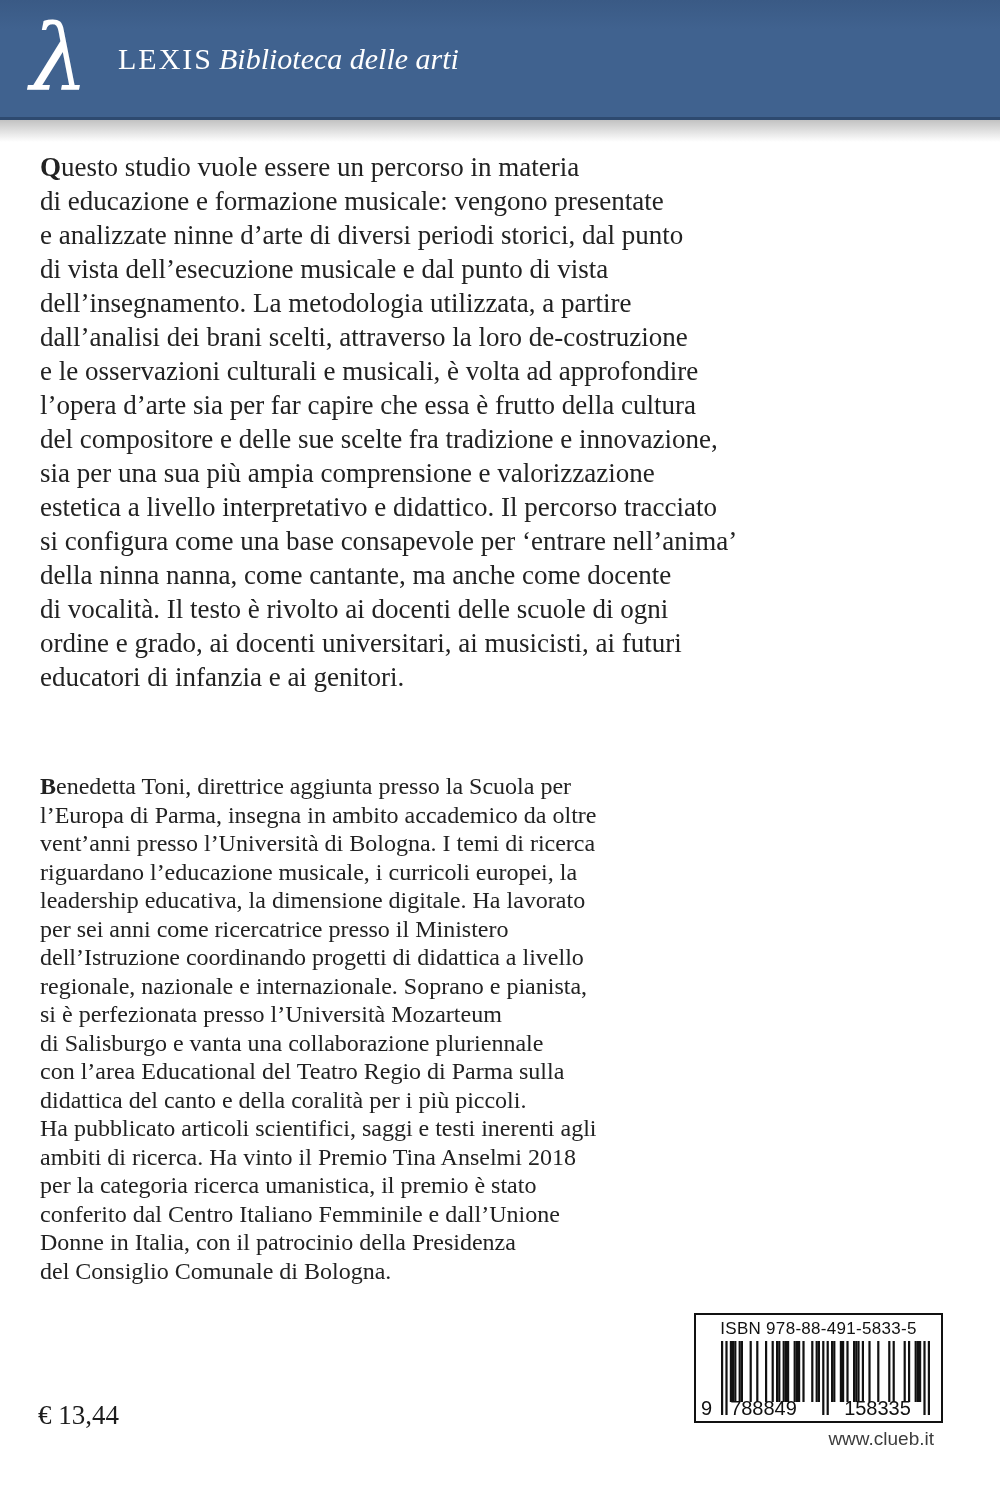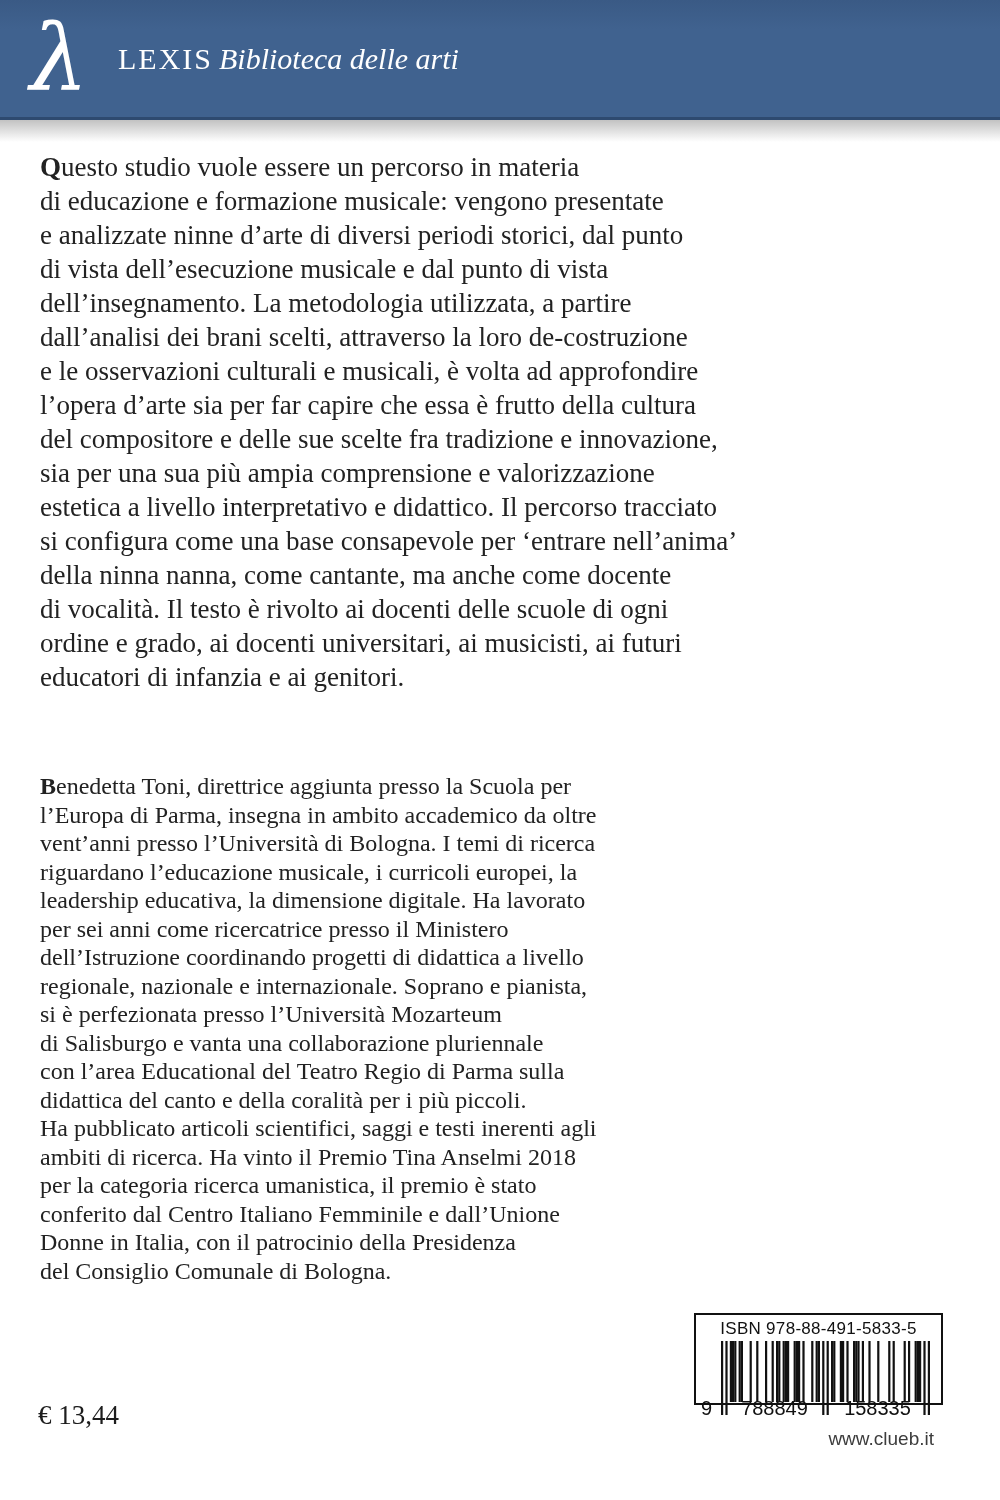--- a/index.html
+++ b/index.html
@@ -65,21 +65,21 @@
     position: absolute;
     left: 38px; top: 1400px;
     font-size: 27px;
     color: #1d1d1d;
   }
 
   
   .barcode-box {
     position: absolute;
     left: 694px; top: 1313px;
-    width: 249px; height: 92px;
+    width: 249px; height: 110px;
     background: #ffffff;
     border: 2px solid #111111;
     box-sizing: border-box;
   }
   .bc-isbn {
     position: absolute;
     left: 0; right: 0; top: 4px;
     text-align: center;
     font-family: "Liberation Sans", sans-serif;
     font-size: 17px;
@@ -95,21 +95,21 @@
   }
   .bc-d {
     position: absolute;
     top: 83px;
     line-height: 1;
     font-family: "Liberation Sans", sans-serif;
     font-size: 20px;
     color: #111111;
   }
   .bc-lead { left: 5px; }
-  .bc-g1 { left: 31px;  width: 95px; text-align: center; }
+  .bc-g1 { left: 20px;  width: 95px; text-align: center; }
   .bc-g2 { left: 134px; width: 95px; text-align: center; }
 
   .site {
     position: absolute;
     right: 66px; top: 1428px;
     font-family: "Liberation Sans", sans-serif;
     font-size: 19px;
     color: #3d3d3d;
   }
 </style>

